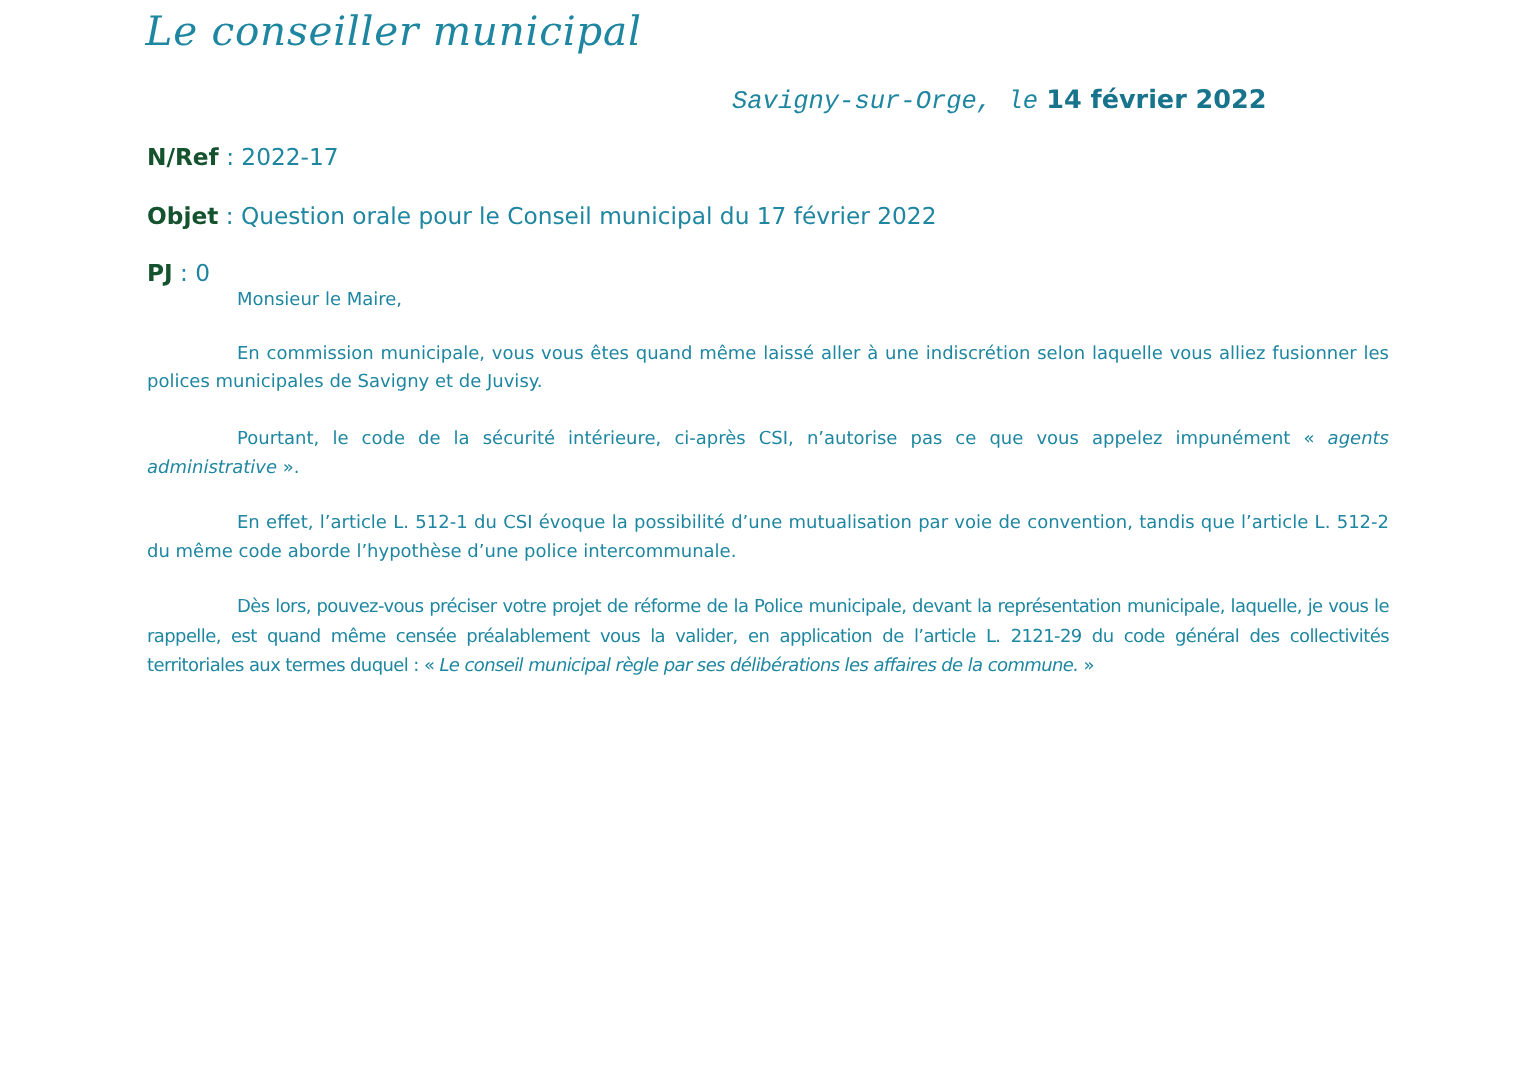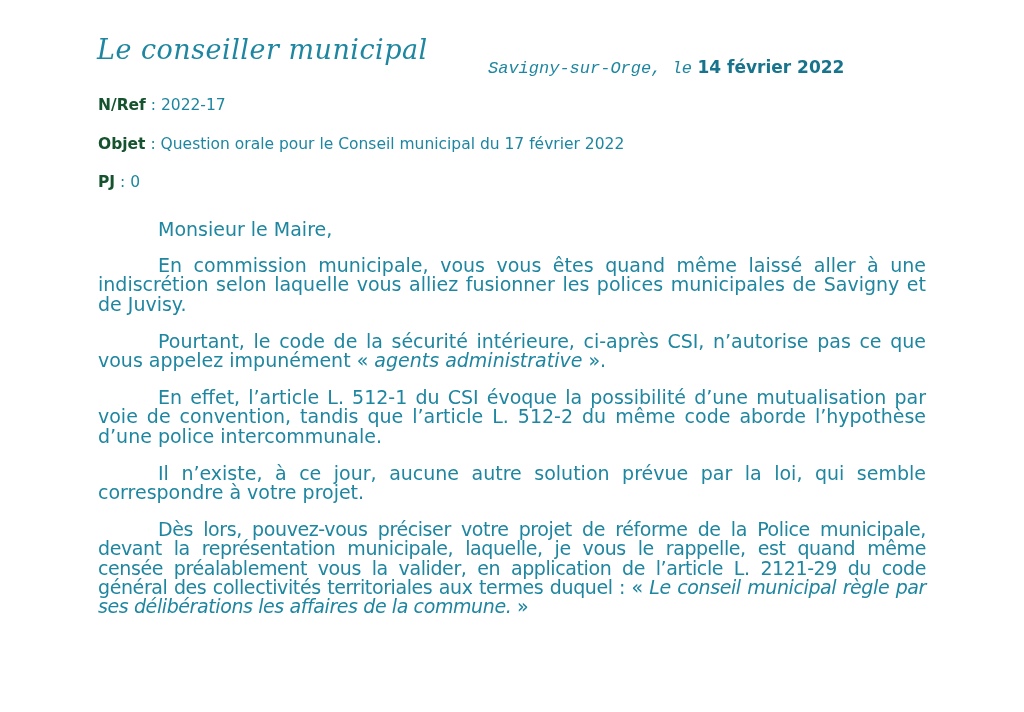--- a/index.html
+++ b/index.html
@@ -1,25 +1,25 @@
 <!DOCTYPE html>
 <html><head>
 <meta charset="utf-8">
 <style>
   html, body { margin:0; padding:0; background:#ffffff; }
   body { width:1024px; height:712px; overflow:hidden; position:relative;
          font-family:"DejaVu Sans", sans-serif; color:#1e86a0; }
   .title { position:absolute; left:97px; top:6px; font-family:"DejaVu Serif", serif;
-           font-style:italic; font-size:27px; color:#1e86a0; letter-spacing:0.5px;margin-top:28px; }
+           font-style:italic; font-size:27px; color:#1e86a0; letter-spacing:0.5px; }
   .dateline { position:absolute; left:488px; top:57px; font-size:17px; }
   .dateline .place { font-family:Liberation Mono, monospace; font-style:italic;text-align:right; }
   .dateline .date { font-weight:bold; color:#17748c; }
   .meta { position:absolute; left:98px; font-size:15.5px; }
   .meta b { color:#14532d; }
-  .body { position:absolute; left:98px; width:828px; top:220px; font-size:19px; line-height:19.2px; }
+  .body { position:absolute; left:98px; width:828px; top:190px; font-size:12px; line-height:19.2px; }
   .body p { margin:0 0 18px 0; text-align:justify; text-indent:60px; }
   .body p.cond { letter-spacing:-0.4px; }
   .body p.salut { margin-bottom:17px; }
   i { font-style:italic; }
 </style>
 </head>
 <body>
 
 <div class="title">Le conseiller municipal</div>
 
@@ -36,15 +36,14 @@
 </div>
 <div class="meta" style="top:173px;">
   <b>PJ</b><span> : 0</span>
 </div>
 
 <div class="body">
   <p class="salut">Monsieur le Maire,</p>
   <p>En commission municipale, vous vous êtes quand même laissé aller à une indiscrétion selon laquelle vous alliez fusionner les polices municipales de Savigny et de Juvisy.</p>
   <p><span>Pourtant, le code de la sécurité intérieure, ci-après CSI, n’autorise pas ce que vous appelez impunément « </span><i>agents administrative</i><span> ».</span></p>
   <p>En effet, l’article L. 512-1 du CSI évoque la possibilité d’une mutualisation par voie de convention, tandis que l’article L. 512-2 du même code aborde l’hypothèse d’une police intercommunale.</p>
-  <p>Il n’existe, à ce jour, aucune autre solution prévue par la loi, qui semble correspondre à votre projet.</p>
   <p class="cond"><span>Dès lors, pouvez-vous préciser votre projet de réforme de la Police municipale, devant la représentation municipale, laquelle, je vous le rappelle, est quand même censée préalablement vous la valider, en application de l’article L. 2121-29 du code général des collectivités territoriales aux termes duquel : « </span><i>Le conseil municipal règle par ses délibérations les affaires de la commune.</i><span> »</span></p>
 </div>
 
 </body></html>

